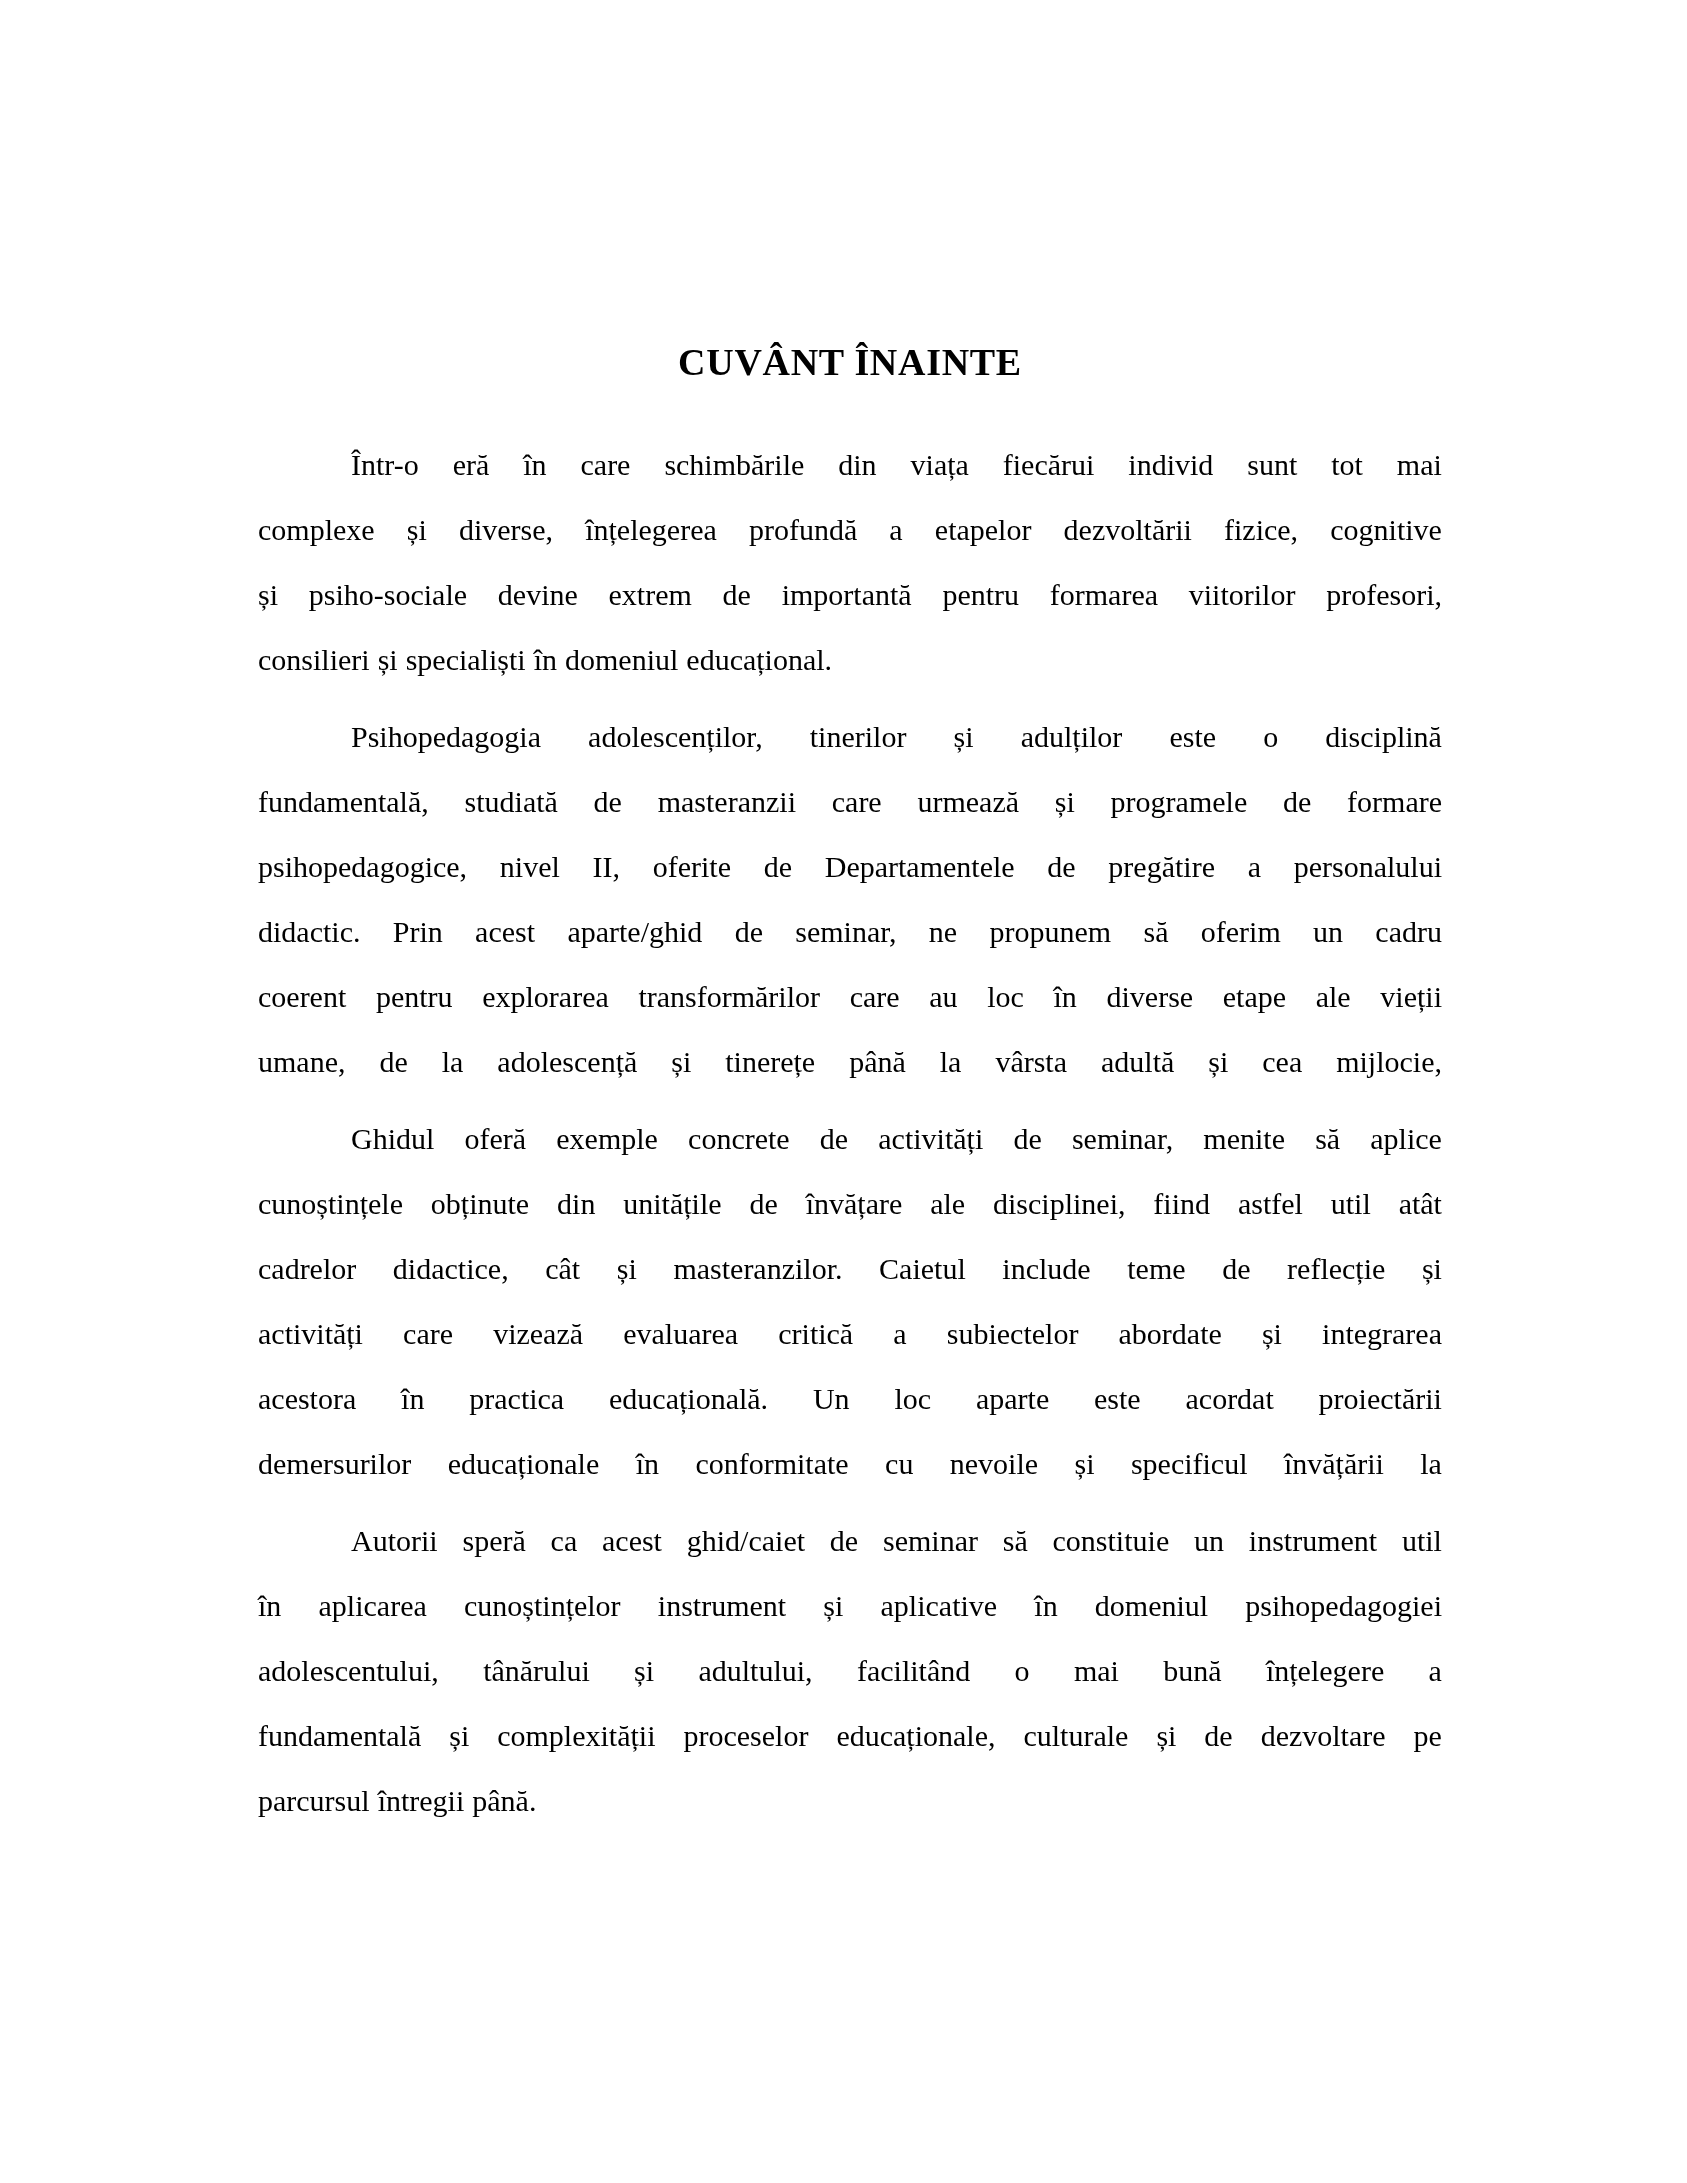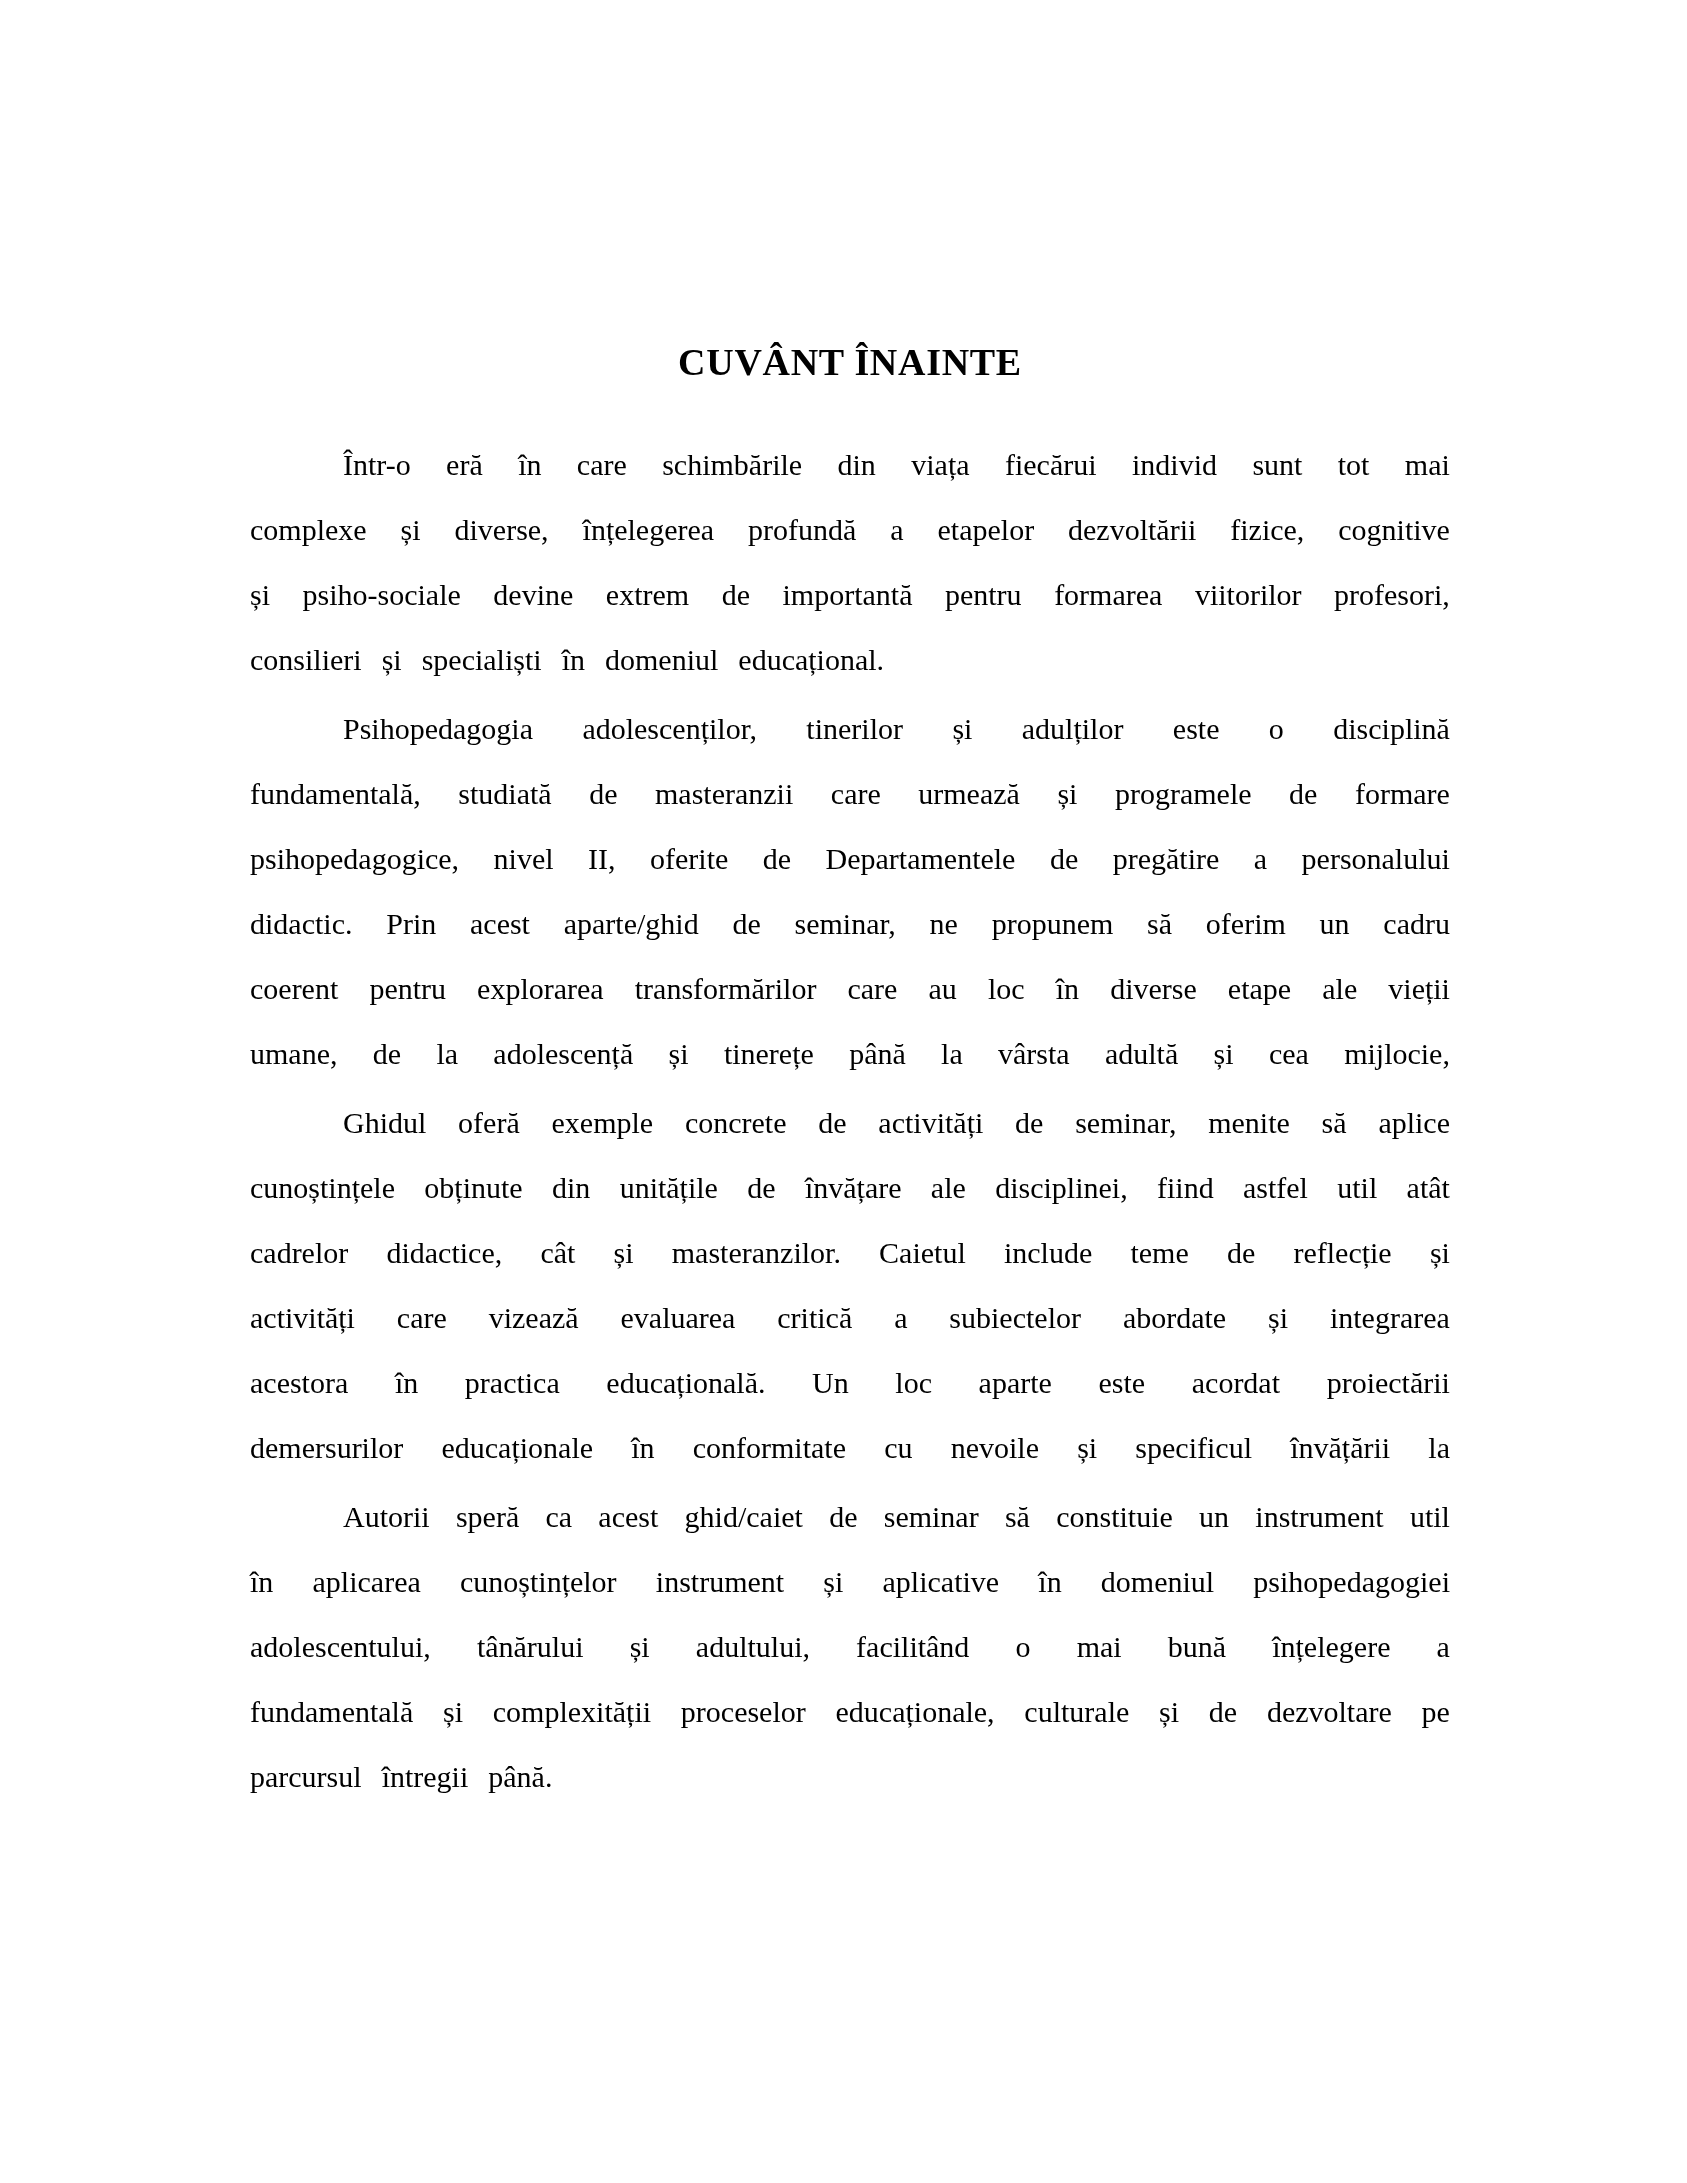--- a/index.html
+++ b/index.html
@@ -24,36 +24,36 @@
   }
   .title {
     margin: 0 0 42px 0;
     font-size: 38px;
     font-weight: bold;
     line-height: 56px;
     text-align: center;
     letter-spacing: 0.7px;
   }
   .para {
-    margin: 4px;
+    margin: 12px;
     padding: 0;
   }
   .line {
     display: flex;
     justify-content: space-between;
     font-size: 30px;
     line-height: 65px;
     white-space: nowrap;
   }
   .para .line:first-child {
     padding-left: 93px;
   }
   .line.last {
     justify-content: flex-start;
-    gap: 20px;
+    gap: 8px;
   }
 </style>
 </head>
 <body>
 
 <div class="page">
   <div class="content">
     <h1 class="title">CUVÂNT ÎNAINTE</h1>
     <div class="para">
         <div class="line">

